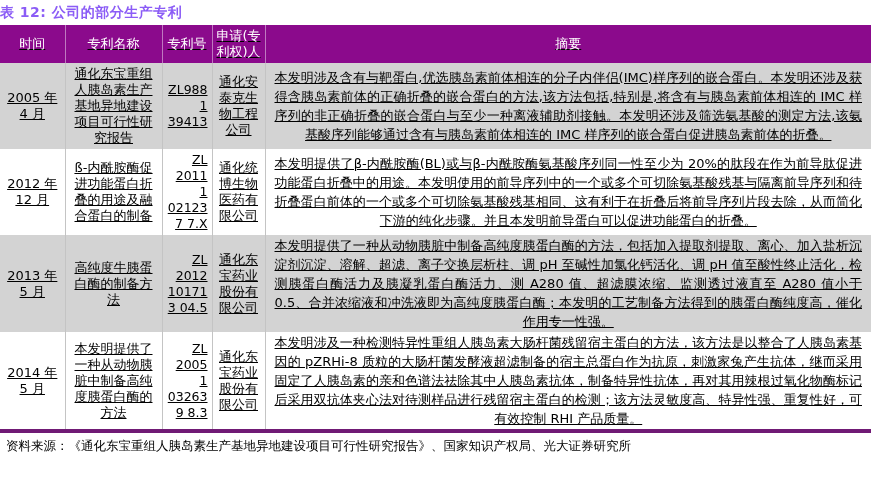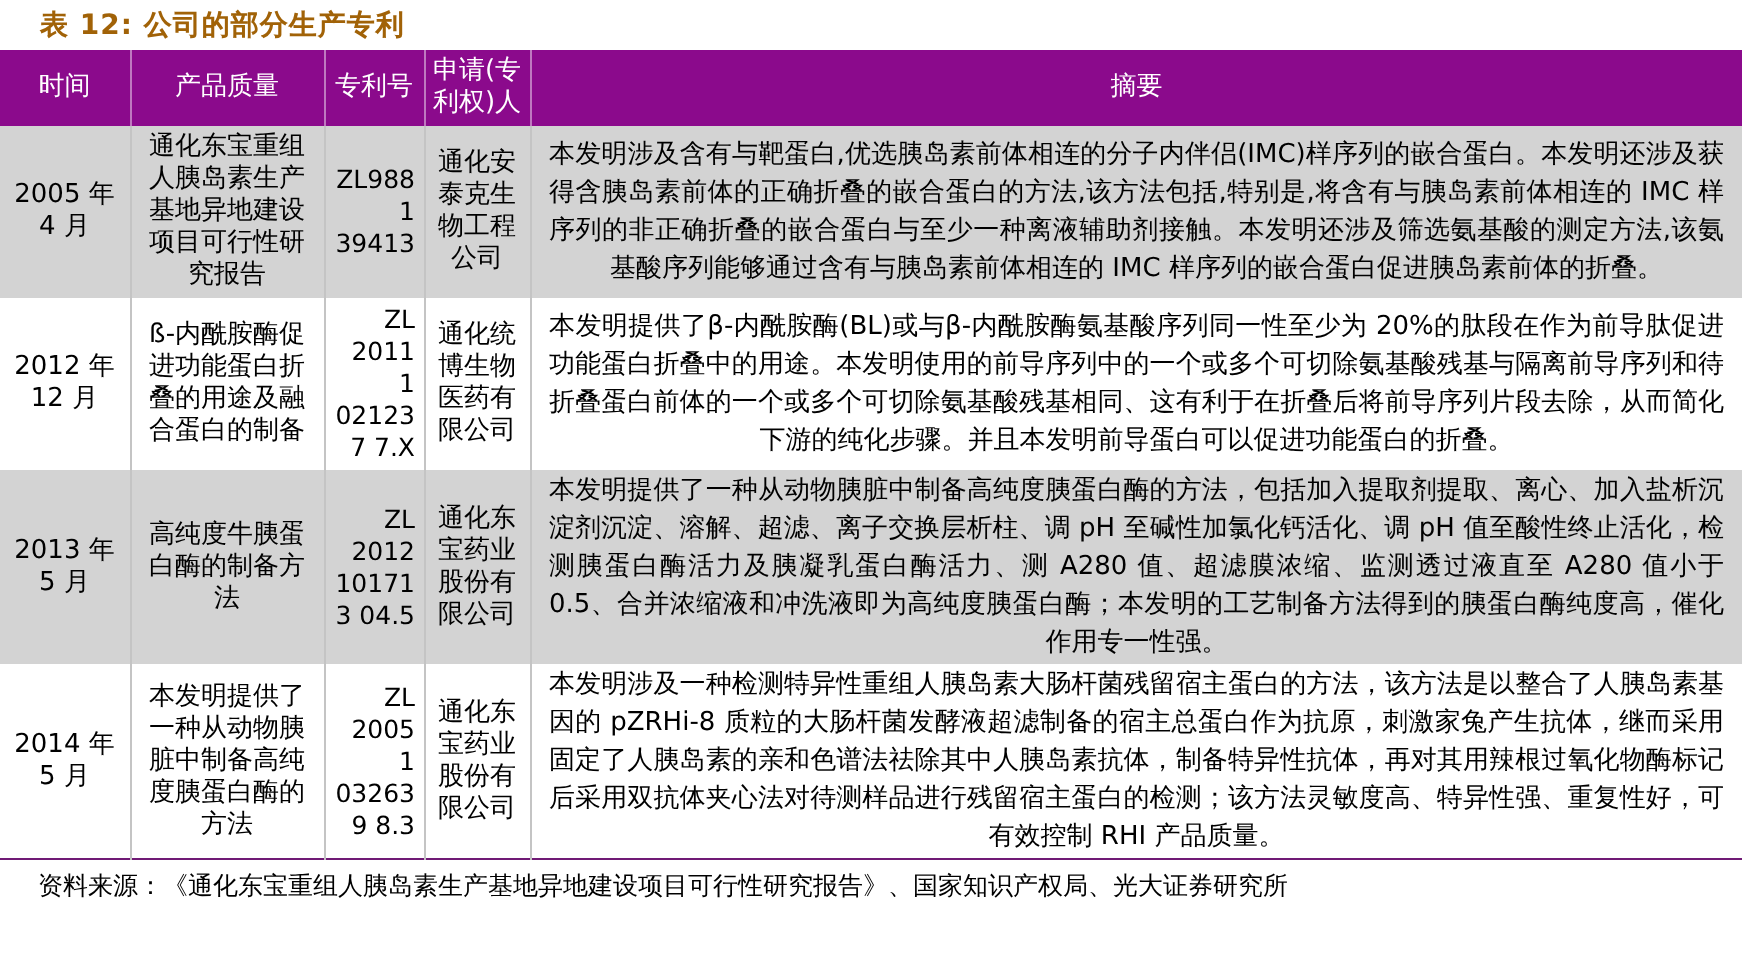--- a/index.html
+++ b/index.html
@@ -5,31 +5,32 @@
   html, body {
     margin: 0;
     padding: 0;
     background: #ffffff;
     width: 871px;
     font-family: "DejaVu Sans", "Liberation Sans", sans-serif;
     color: #000000;
   }
   .page { width: 871px; }
   .report-title {
-    color: #a16207;
+    color: #8b5cf6;
     font-weight: bold;
     font-size: 14px;
-    padding: 4px 8px 3px 20px;
+    padding: 4px 8px 3px 0;
     letter-spacing: 0.5px;
   }
   table.patent-table {
     border-collapse: collapse;
     table-layout: fixed;
     width: 871px;
-    border-bottom: 1px solid #701a75;
+    border-bottom: 4px solid #701a75;
+    text-decoration: underline;
   }
   table.patent-table col.c-time      { width: 65px; }
   table.patent-table col.c-name      { width: 97px; }
   table.patent-table col.c-number    { width: 50px; }
   table.patent-table col.c-applicant { width: 53px; }
   table.patent-table col.c-abstract  { width: 606px; }
 
   thead th {
     background: #8B0A8C;
     color: #ffffff;
@@ -63,42 +64,41 @@
     line-height: 19px;
     padding: 1px 9px;
   }
   td.cell-number { font-size: 12.5px; text-align: right; }
 
   .source-note {
     font-size: 12.5px;
     line-height: 17px;
     padding: 4px 23px 4px 6px;
     color: #000000;
-    margin-left: 13px;
   }
 </style>
 </head>
 <body>
 
 <div class="page">
 
   <div class="report-title">表 12: 公司的部分生产专利</div>
 
   <table class="patent-table">
     <colgroup>
       <col class="c-time">
         <col class="c-name">
         <col class="c-number">
         <col class="c-applicant">
         <col class="c-abstract">
     </colgroup>
     <thead>
       <tr>
         <th>时间</th>
-        <th>产品质量</th>
+        <th>专利名称</th>
         <th>专利号</th>
         <th>申请(专利权)人</th>
         <th>摘要</th>
       </tr>
     </thead>
     <tbody>
       <tr class="alt">
         <td class="cell-time">2005 年 4 月</td>
         <td class="cell-name">通化东宝重组人胰岛素生产基地异地建设项目可行性研究报告</td>
         <td class="cell-number">ZL9881 39413</td>

